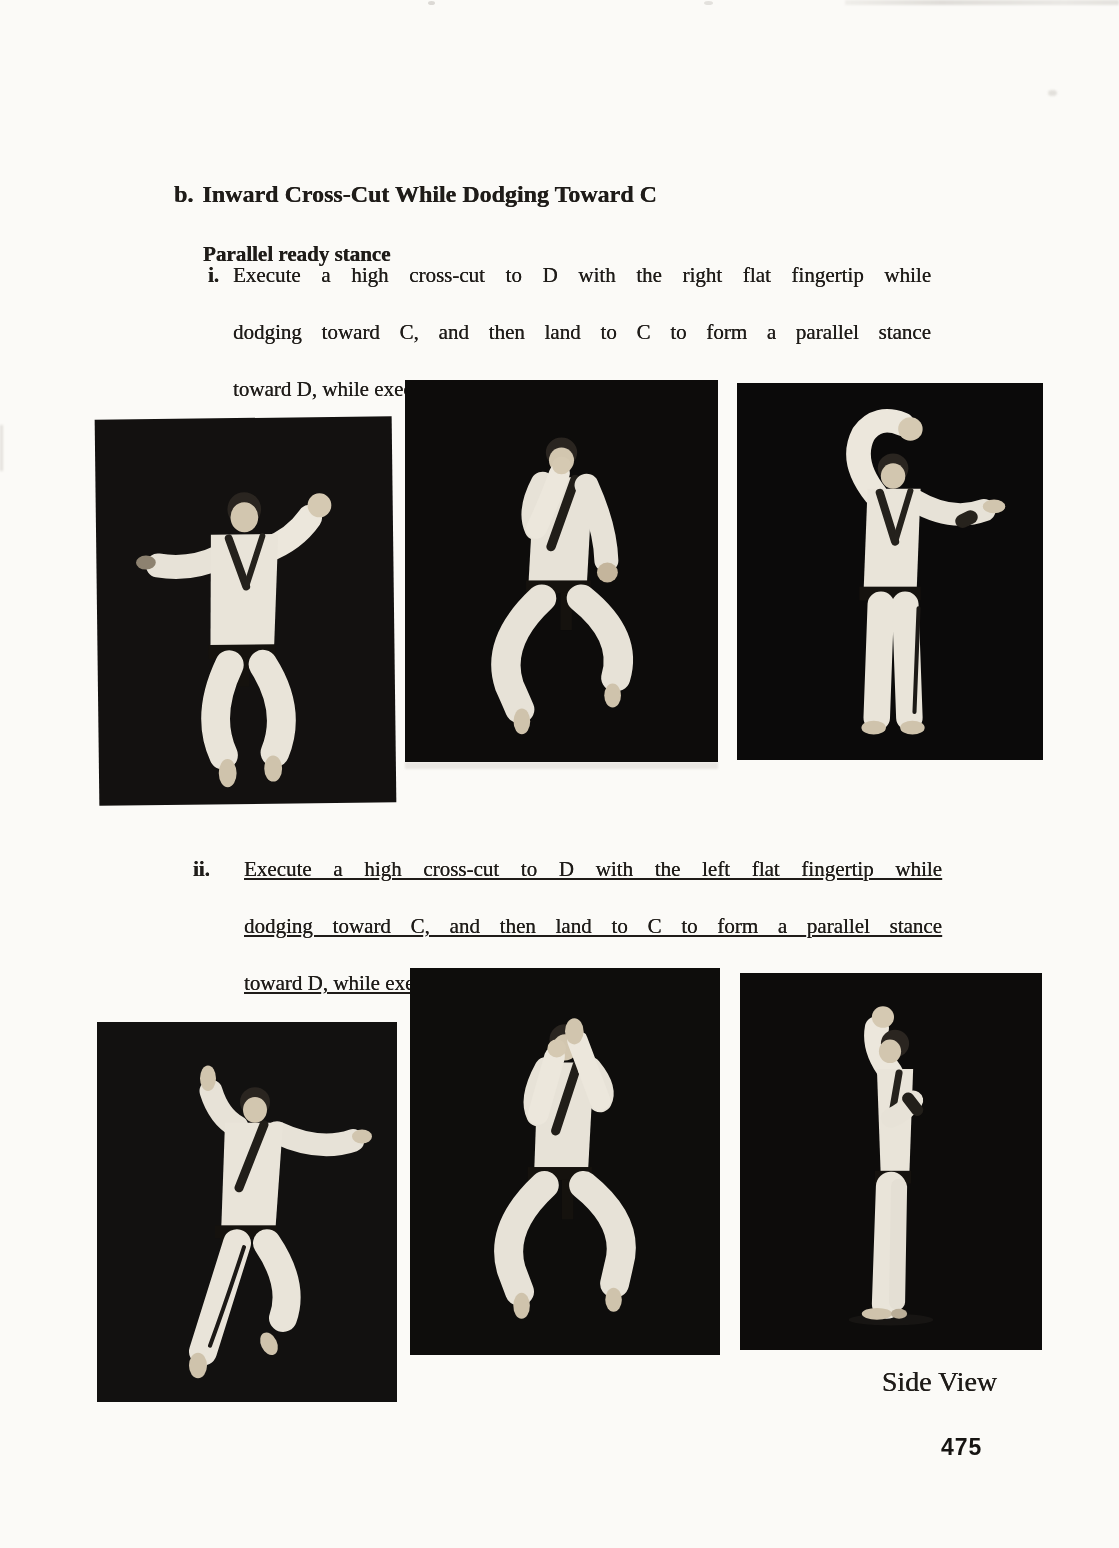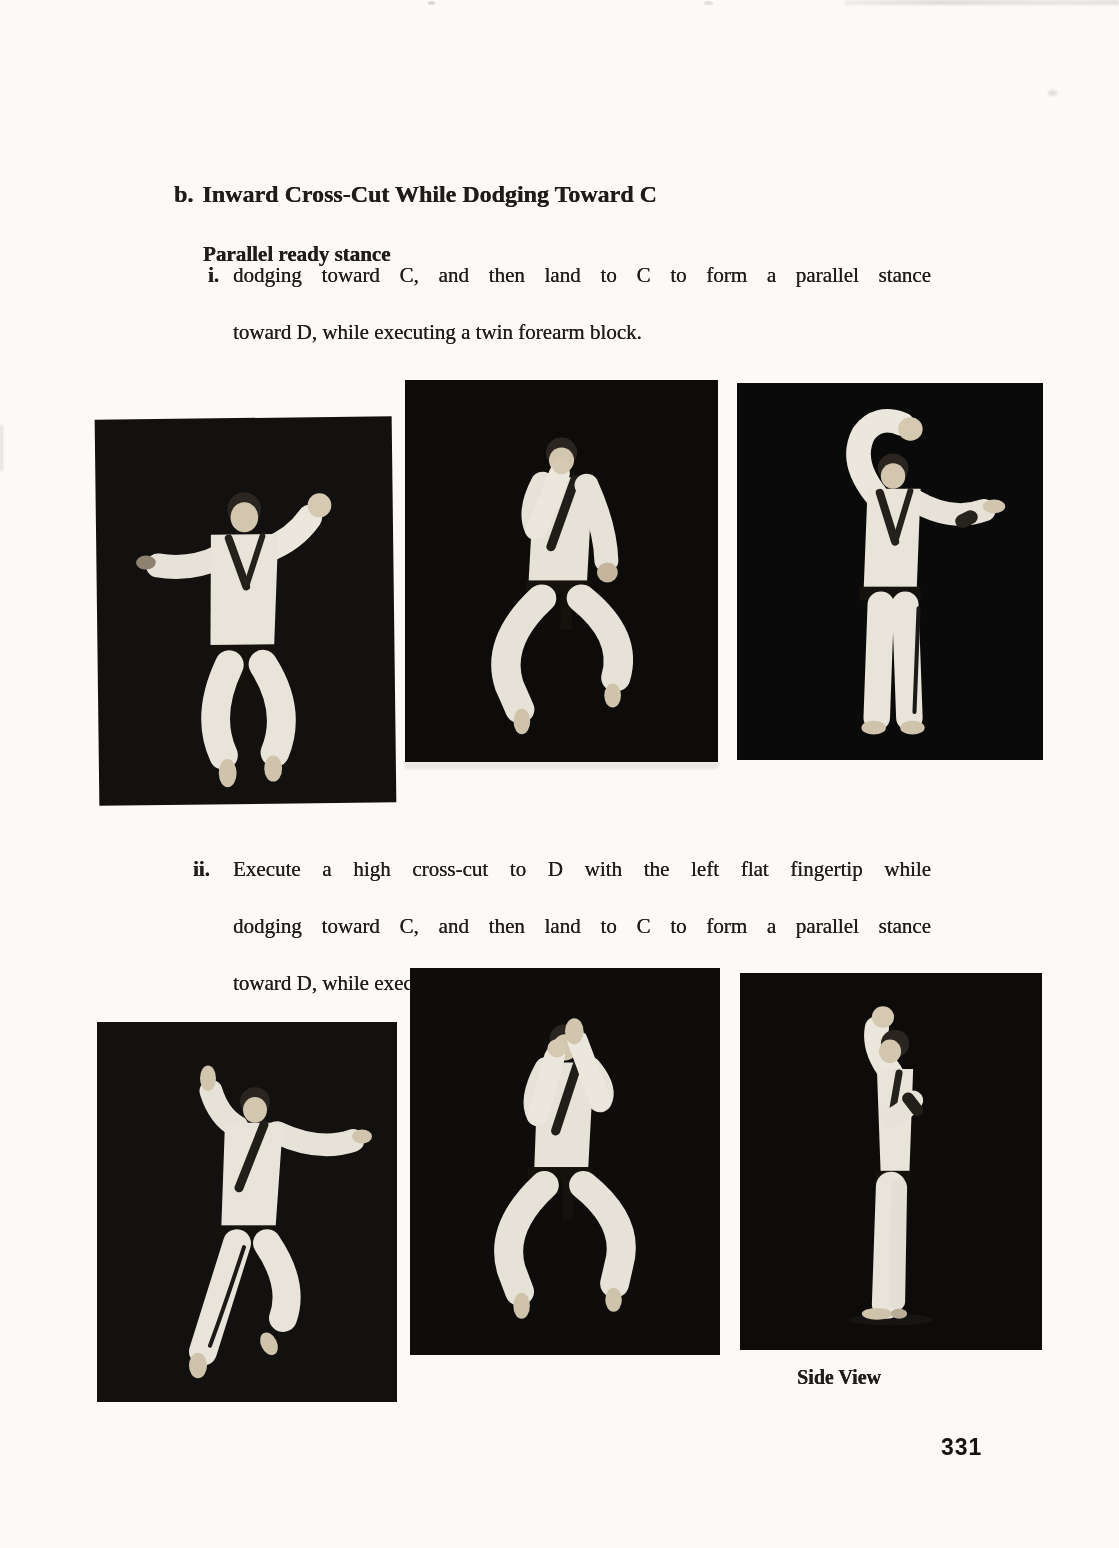--- a/index.html
+++ b/index.html
@@ -41,28 +41,28 @@
     text-shadow:0.2px 0 0 currentColor;
   }
   #instr1-label{left:208px;top:261px;}
   #instr2-label{left:193px;top:855px;}
   .instr-lines{
     position:absolute;width:698px;
     font-size:21px;line-height:28.5px;
     text-shadow:0.2px 0 0 currentColor;
   }
   #instr1-lines{left:233px;top:261px;}
-  #instr2-lines{left:233px;top:855px;}
+  #instr2-lines{left:244px;top:855px;text-decoration:underline;}
   .jline{text-align:justify;}
   .jline::after{content:"";display:inline-block;width:100%;height:0;}
   .lastline{text-align:left;}
 
   .side-view-caption{
     position:absolute;left:797px;top:1366px;width:200px;
-    text-align:left;font-weight:bold;font-size:20px;
+    text-align:right;font-weight:normal;font-size:28px;
     text-shadow:0.3px 0 0 currentColor;
   }
   .page-number{
     position:absolute;left:941px;top:1434px;
     font-family:"Liberation Sans","DejaVu Sans",sans-serif;
     font-weight:bold;font-size:23px;letter-spacing:1px;color:#161412;
   }
 
   
   .photo{position:absolute;overflow:hidden;}
@@ -86,20 +86,21 @@
   <div class="artifact edge-l"></div>
   <div class="artifact under-p2"></div>
 
   <div class="heading">
     <span class="sec-label">b.</span><span>Inward Cross-Cut While Dodging Toward C</span>
   </div>
   <div class="subheading">Parallel ready stance</div>
 
   <div class="instr-label" id="instr1-label">i.</div>
   <div class="instr-lines" id="instr1-lines">
+    <div class="jline">Execute a high cross-cut to D with the right flat fingertip while</div>
     <div class="jline">dodging toward C, and then land to C to form a parallel stance</div>
     <div class="lastline">toward D, while executing a twin forearm block.</div>
   </div>
 
   <div class="photo" id="photo-1">
     <svg viewBox="0 0 300 385" preserveAspectRatio="none">
       <g stroke-linecap="round" fill="none">
         <path d="M125,138 Q95,152 62,146" stroke="#e7e2d7" stroke-width="24"></path>
         <ellipse cx="50" cy="143" rx="10" ry="7" fill="#8d8270"></ellipse>
         <path d="M172,132 Q200,122 216,100" stroke="#ece7dc" stroke-width="25"></path>
@@ -234,15 +235,15 @@
         <path d="M152,215 L150,332" stroke="#1b1815" stroke-width="5"></path>
         <path d="M150,218 L146,338" stroke="#e9e4d9" stroke-width="30"></path>
         <path d="M158,218 L156,336" stroke="#e4dfd4" stroke-width="16"></path>
         <ellipse cx="136" cy="348" rx="15" ry="6" fill="#cfc3ac"></ellipse>
         <ellipse cx="158" cy="348" rx="8" ry="5" fill="#b9ad97"></ellipse>
       </g>
     </svg>
   </div>
 
   <div class="side-view-caption">Side View</div>
-  <div class="page-number">331</div>
+  <div class="page-number">475</div>
 
 </div>
 
 </body></html>

